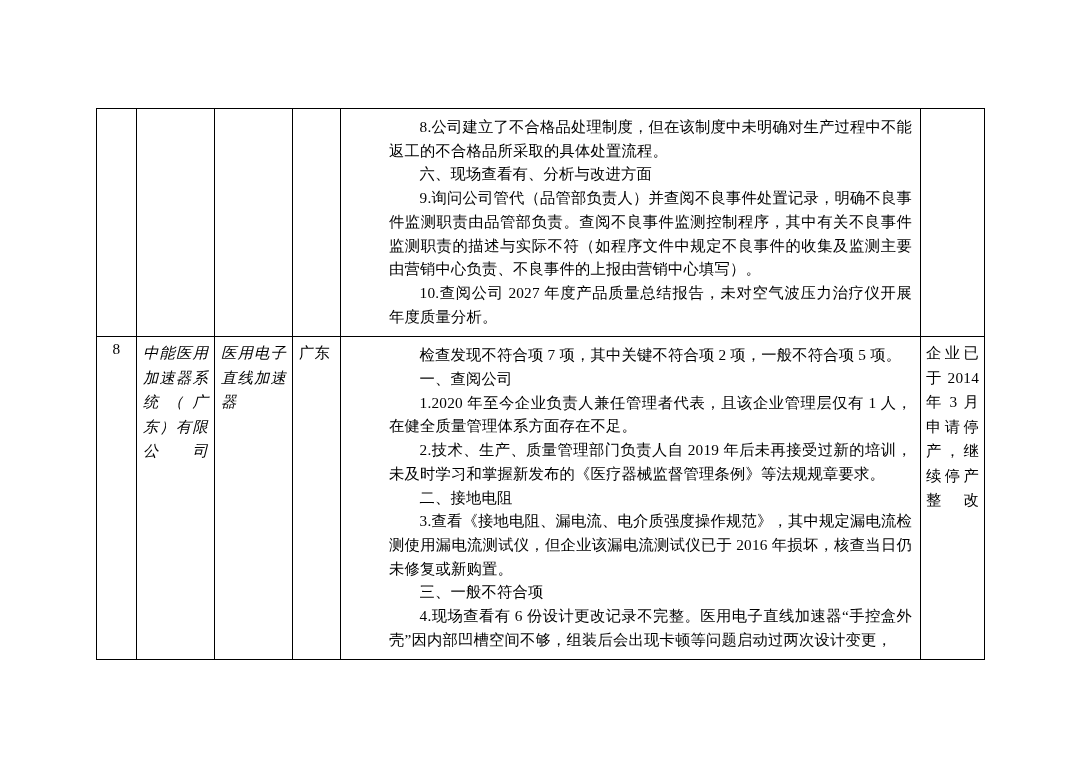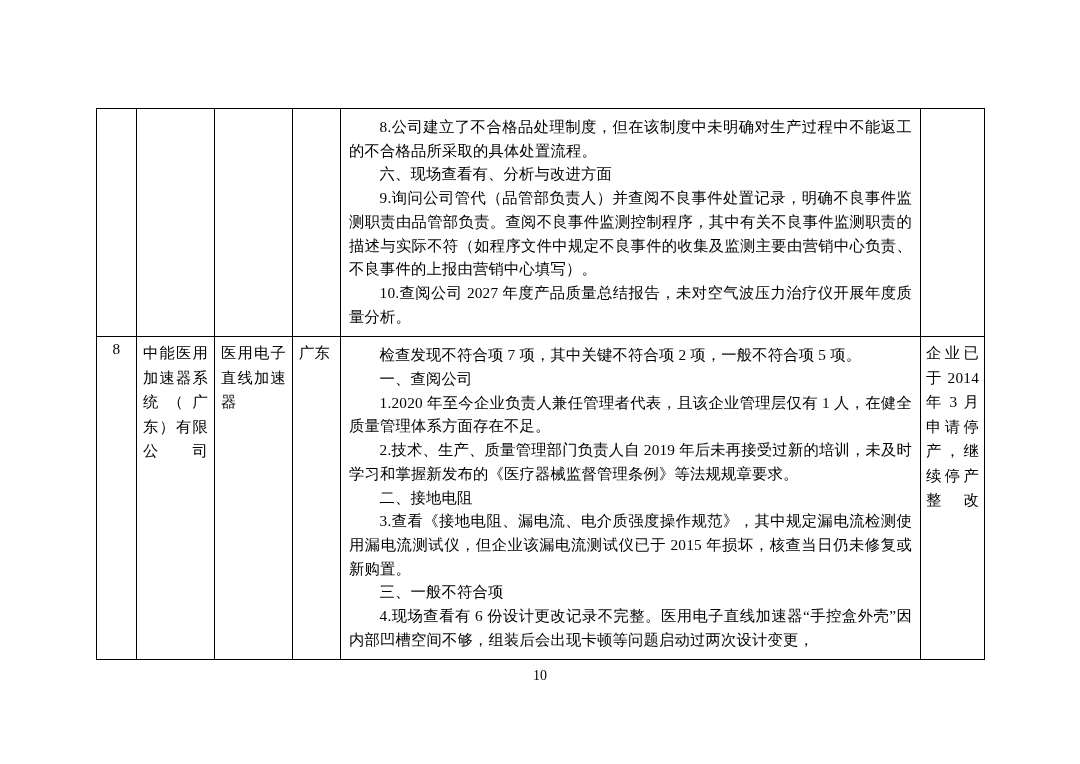--- a/index.html
+++ b/index.html
@@ -46,40 +46,42 @@
   .cell-inner {
     padding: 4px 6px 6px 6px;
     font-size: 15.3px;
     line-height: 1.55;
     letter-spacing: 0.2px;
   }
   .body-cell .cell-inner {
     padding: 6px 8px 8px 8px;
     text-align: justify;
     text-justify: inter-ideograph;
+    margin-left: 40px;
   }
   .body-cell p {
     margin: 0;
     text-indent: 2em;
   }
   .num-cell .cell-inner {
     text-align: center;
     padding-top: 0;
   }
   .num-cell {
     vertical-align: middle;
   }
   .vcenter {
     vertical-align: middle;
   }
   .comp-cell .cell-inner,
   .prod-cell .cell-inner {
     text-align: justify;
     text-align-last: justify;
     line-height: 1.6;
+    font-style: italic;
   }
   .area-cell .cell-inner {
     line-height: 1.6;
   }
   .note-cell .cell-inner {
     text-align: justify;
     text-align-last: justify;
     line-height: 1.6;
     padding: 4px 5px;
   }
@@ -151,27 +153,26 @@
         <td class="area-cell vcenter">
           <div class="cell-inner">广东</div>
         </td>
         <td class="body-cell">
           <div class="cell-inner">
             <p>检查发现不符合项 7 项，其中关键不符合项 2 项，一般不符合项 5 项。</p>
             <p>一、查阅公司</p>
             <p>1.2020 年至今企业负责人兼任管理者代表，且该企业管理层仅有 1 人，在健全质量管理体系方面存在不足。</p>
             <p>2.技术、生产、质量管理部门负责人自 2019 年后未再接受过新的培训，未及时学习和掌握新发布的《医疗器械监督管理条例》等法规规章要求。</p>
             <p>二、接地电阻</p>
-            <p>3.查看《接地电阻、漏电流、电介质强度操作规范》，其中规定漏电流检测使用漏电流测试仪，但企业该漏电流测试仪已于 2015 年损坏，核查当日仍未修复或新购置。</p>
+            <p>3.查看《接地电阻、漏电流、电介质强度操作规范》，其中规定漏电流检测使用漏电流测试仪，但企业该漏电流测试仪已于 2016 年损坏，核查当日仍未修复或新购置。</p>
             <p>三、一般不符合项</p>
             <p>4.现场查看有 6 份设计更改记录不完整。医用电子直线加速器“手控盒外壳”因内部凹槽空间不够，组装后会出现卡顿等问题启动过两次设计变更，</p>
           </div>
         </td>
         <td class="note-cell vcenter">
           <div class="cell-inner">企业已于 2014 年 3 月申请停产，继续停产整改</div>
         </td>
       </tr>
     </tbody>
   </table>
 
-  <div class="page-number">10</div>
 
 </div>
 
 </body></html>

